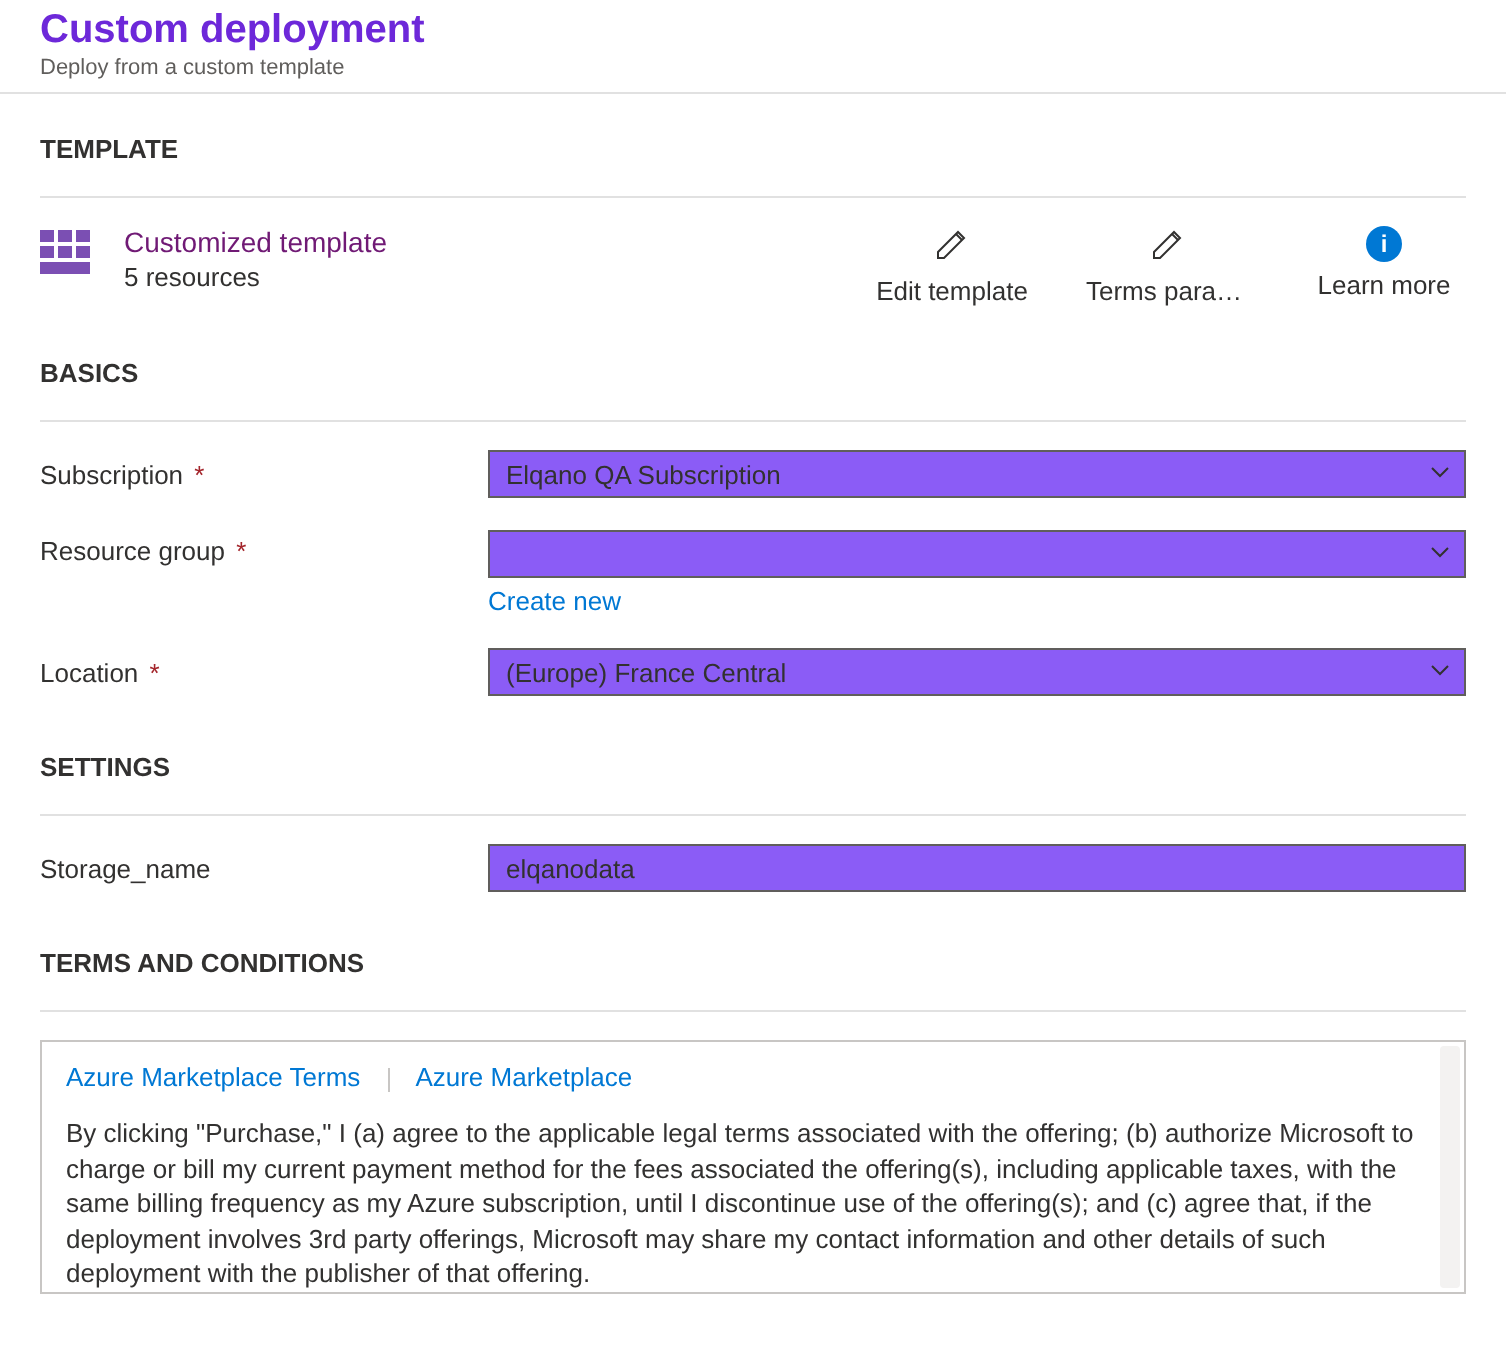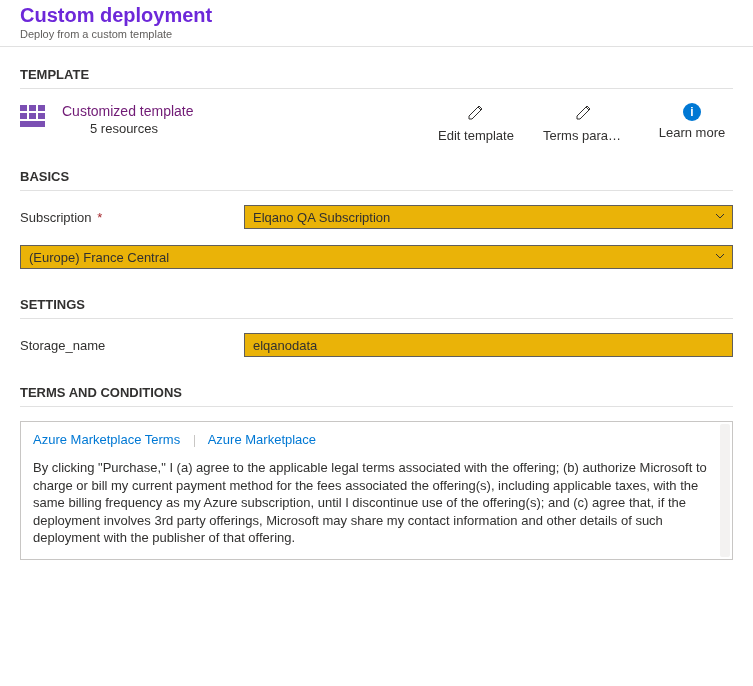--- a/index.html
+++ b/index.html
@@ -14,58 +14,58 @@
   .title { font-size: 20px; font-weight: 600; color: #6d28d9; }
   .subtitle { font-size: 11px; color: #605e5c; margin-top: 1px; }
 
   .content { padding: 20px 20px 8px 20px; }
 
   .section-label {
     font-size: 13px;
     font-weight: 600;
     color: #323130;
     border-bottom: 1px solid #e1e1e1;
-    padding-bottom: 6px;
+    padding-bottom: 16px;
     margin-bottom: 14px;
   }
 
   .template-row { display: flex; align-items: flex-start; gap: 14px; margin-bottom: 26px; }
   .template-icon { margin-top: 2px; }
   .template-text { flex: 0 0 auto; }
   .template-title { font-size: 14px; color: #701a75; }
-  .template-sub { font-size: 13px; color: #323130; margin-top: 2px; margin-left: 28px; }
+  .template-sub { font-size: 13px; color: #323130; margin-top: 2px; }
 
   .actions { margin-left: auto; display: flex; gap: 26px; align-items: flex-start; }
   .action { display:flex; flex-direction: column; align-items:center; width: 82px; cursor:pointer; }
   .action .lbl { font-size: 13px; color: #323130; margin-top:4px; white-space:nowrap; overflow:hidden; text-overflow:ellipsis; max-width:82px; }
   .info-circle { width:18px; height:18px; border-radius:50%; background:#0078d4; color:#fff; font-weight:700; font-size:12px; display:flex; align-items:center; justify-content:center; }
 
   .form-row { display: flex; align-items: center; margin-bottom: 16px; }
   .form-row .flabel { width: 224px; font-size: 13px; color: #323130; }
   .req { color: #a4262c; margin-left: 2px; }
   .fcontrol { flex: 1; }
   .select, .tinput {
     width: 100%;
     border: 1px solid #605e5c;
     height: 24px;
     font-size: 13px;
     padding: 0 24px 0 8px;
-    background: #eab308;
+    background: #8b5cf6;
     color: #323130;
     position: relative;
   }
   .select { position: relative; display:flex; align-items:center; cursor:pointer; }
   .chev { position:absolute; right:6px; top:4px; }
   .link { color: #0078d4; font-size: 13px; cursor:pointer; margin-top:4px; display:inline-block;}
 
   .tinput { outline:none; font-family: inherit;}
 
   .terms-box {
     border: 1px solid #c8c6c4;
-    padding: 10px 12px 12px 12px;
+    padding: 10px 12px 0 12px;
     font-size: 13px;
     color: #323130;
     position: relative;
     margin-bottom: 14px;
   }
   .terms-links { margin-bottom: 12px; }
   .terms-links .tl { color:#0078d4; cursor:pointer; }
   .terms-links .sep { display:inline-block; border-left:1px solid #c8c6c4; height:12px; margin:0 10px; vertical-align:middle;}
   .terms-body { line-height: 1.35; }
   .scrollbar { position:absolute; right:2px; top:2px; bottom:2px; width:10px; background:#f3f2f1; border-radius:2px;}
@@ -135,21 +135,34 @@
       <div class="flabel"><span>Subscription</span> <span class="req">*</span></div>
       <div class="fcontrol">
         <div class="select">
           <span>Elqano QA Subscription</span>
           <span class="chev"><svg width="12" height="12" viewBox="0 0 12 12">
                 <path d="M2 4 L6 8 L10 4" fill="none" stroke="#323130" stroke-width="1"></path>
               </svg></span>
         </div>
       </div>
     </div>
+    <div class="form-row" style="align-items:flex-start;">
+      <div class="flabel" style="padding-top:3px;"><span>Resource group</span> <span class="req">*</span></div>
+      <div class="fcontrol">
+        <div class="select">
+          <span></span>
+          <span class="chev"><svg width="12" height="12" viewBox="0 0 12 12">
+                <path d="M2 4 L6 8 L10 4" fill="none" stroke="#323130" stroke-width="1"></path>
+              </svg></span>
+        </div>
+        <span class="link">Create new</span>
+      </div>
+    </div>
     <div class="form-row">
+      <div class="flabel"><span>Location</span> <span class="req">*</span></div>
       <div class="fcontrol">
         <div class="select">
           <span>(Europe) France Central</span>
           <span class="chev"><svg width="12" height="12" viewBox="0 0 12 12">
                 <path d="M2 4 L6 8 L10 4" fill="none" stroke="#323130" stroke-width="1"></path>
               </svg></span>
         </div>
       </div>
     </div>
   </div>

